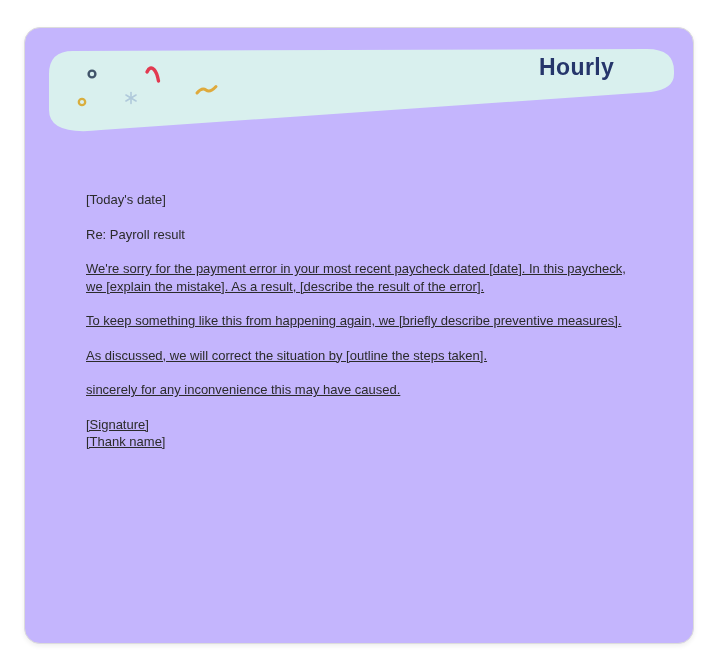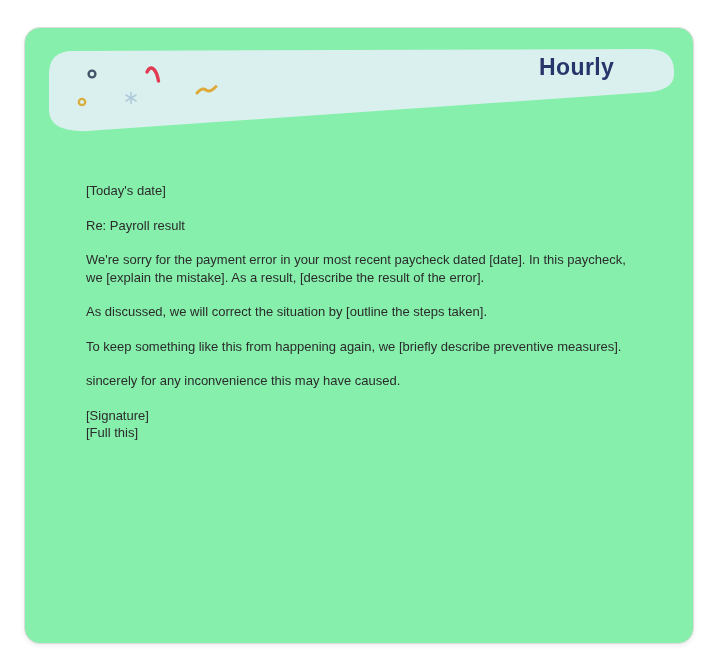--- a/index.html
+++ b/index.html
@@ -10,21 +10,21 @@
     background: #ffffff;
     font-family: "Liberation Sans", sans-serif;
     overflow: hidden;
   }
   .card {
     position: absolute;
     left: 24px;
     top: 27px;
     width: 670px;
     height: 617px;
-    background: #86efac;
+    background: #c4b5fd;
     border: 1px solid #dcdcdc;
     border-radius: 16px;
     box-shadow: 0 2px 5px rgba(0,0,0,0.07);
     box-sizing: border-box;
     overflow: hidden;
   }
   .banner-svg {
     position: absolute;
     left: 0;
     top: 0;
@@ -45,24 +45,25 @@
   .letter {
     position: absolute;
     left: 61px;
     top: 146px;
     width: 575px;
     color: #2b2b2b;
     font-size: 13px;
     line-height: 17.5px;
   }
   .para {
-    margin: 8px 0 17px 0;
+    margin: 17px 0 17px 0;
   }
   .line {
     white-space: nowrap;
+    text-decoration: underline;
   }
   .closing .line {
     white-space: nowrap;
   }
 </style>
 </head>
 <body>
 
 <div class="card">
 
@@ -92,32 +93,32 @@
 
     <p class="para">Re: Payroll result</p>
 
 
     <div class="para">
       <div class="line">We're sorry for the payment error in your most recent paycheck dated [date]. In this paycheck,</div>
       <div class="line">we [explain the mistake]. As a result, [describe the result of the error].</div>
     </div>
 
     <div class="para">
-      <div class="line">As discussed, we will correct the situation by [outline the steps taken].</div>
+      <div class="line">To keep something like this from happening again, we [briefly describe preventive measures].</div>
     </div>
 
     <div class="para">
-      <div class="line">To keep something like this from happening again, we [briefly describe preventive measures].</div>
+      <div class="line">As discussed, we will correct the situation by [outline the steps taken].</div>
     </div>
 
 
     <div class="para">
       <div class="line">sincerely for any inconvenience this may have caused.</div>
     </div>
 
     <div class="closing">
       <div class="line">[Signature]</div>
-      <div class="line">[Full this]</div>
+      <div class="line">[Thank name]</div>
     </div>
 
   </div>
 
 </div>
 
 </body></html>

